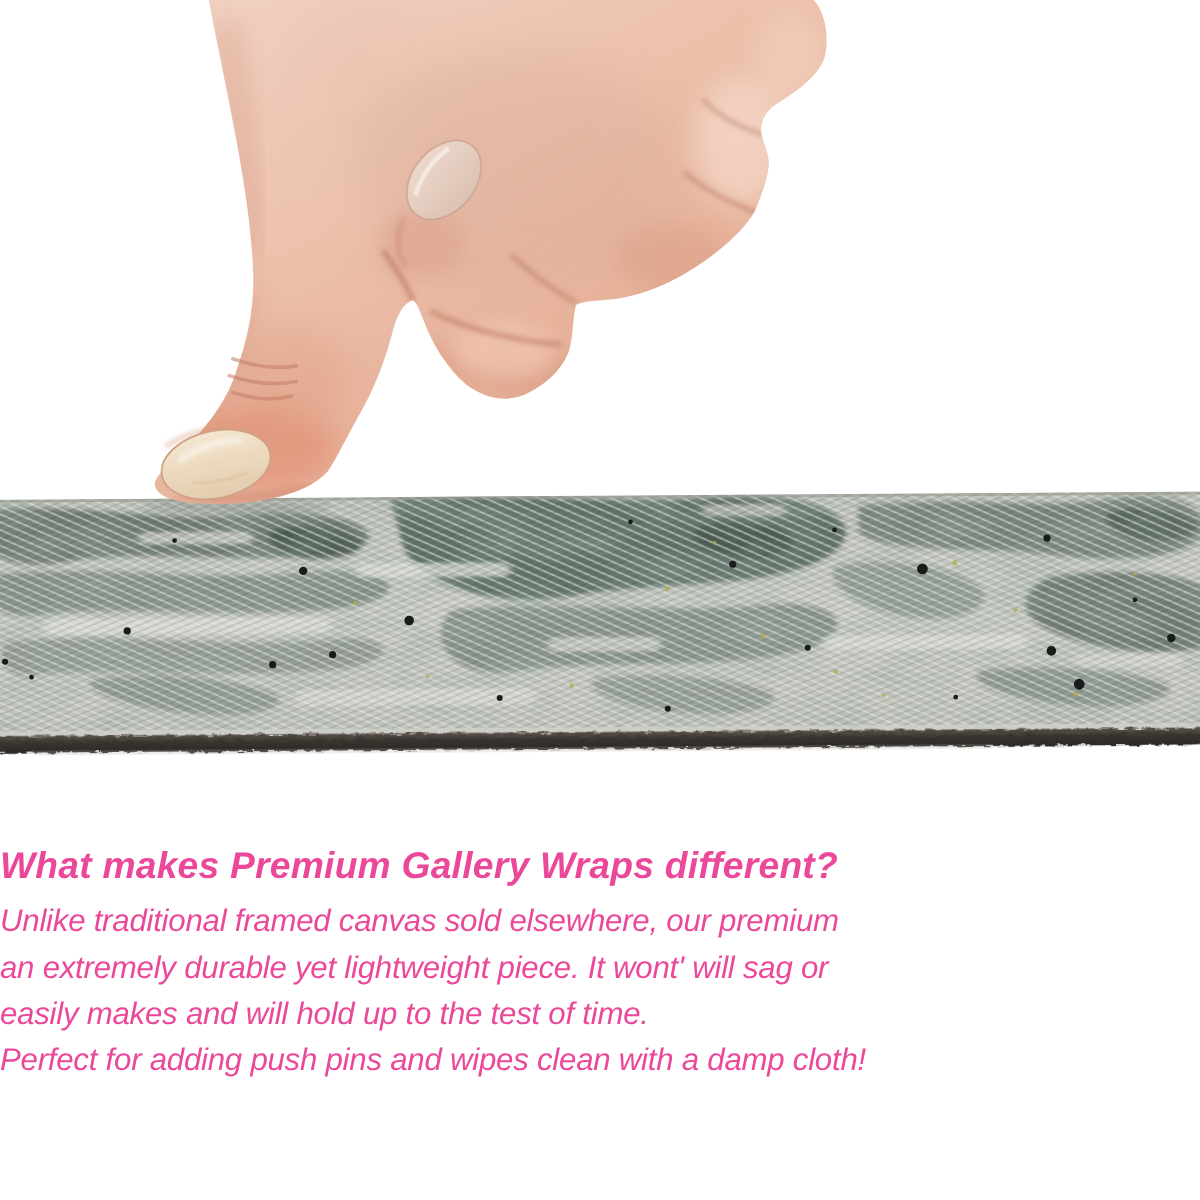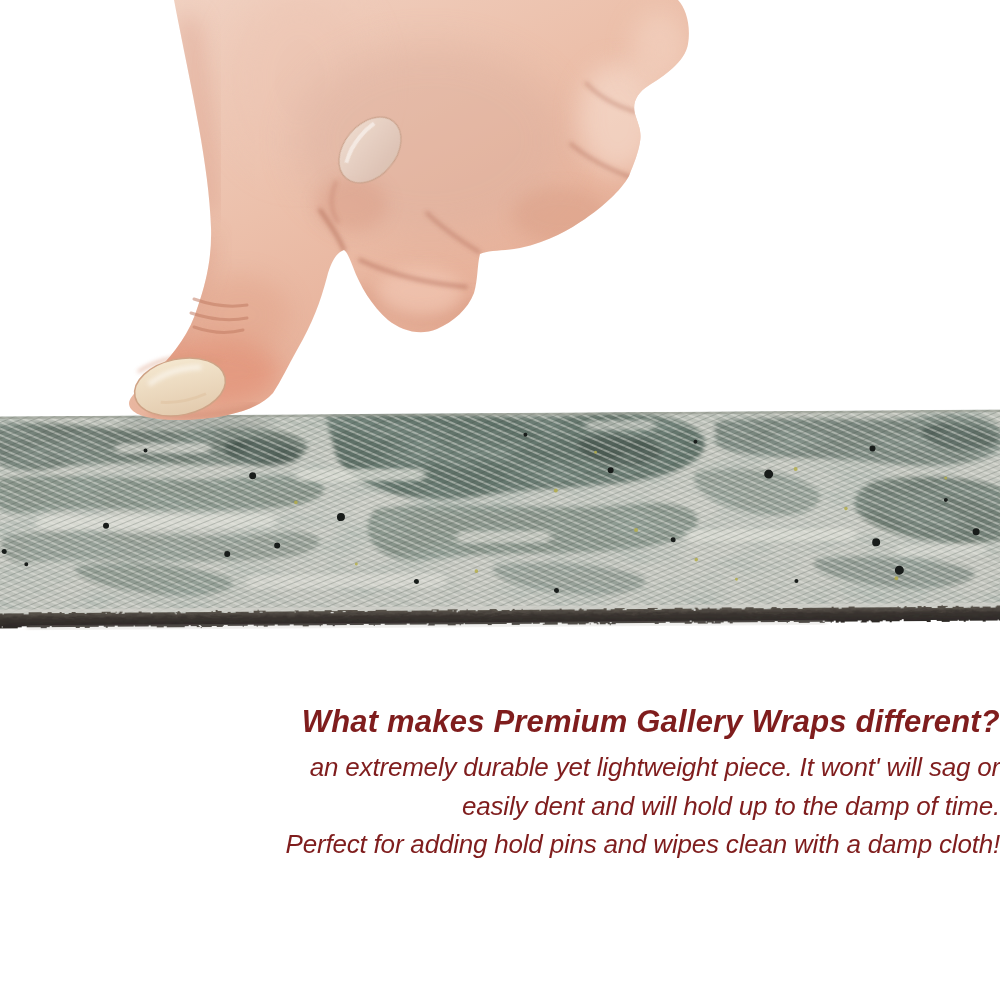--- a/index.html
+++ b/index.html
@@ -8,22 +8,22 @@
     font-family:"Liberation Sans", sans-serif;
   }
   .stage{position:absolute;inset:0;}
   .hand-svg{position:absolute;left:0;top:0;width:1000px;height:440px;z-index:3;}
   .strip-wrap{
     position:absolute;left:-4px;top:413px;width:1008px;height:215px;z-index:2;
     transform:rotate(-0.4deg);transform-origin:50% 50%;
   }
   .strip-wrap svg{display:block;width:1008px;height:215px;}
   .text-block{
-    position:absolute;left:0;top:702px;width:1000px;text-align:right;z-index:1;
-    color:#7f1d1d;
+    position:absolute;left:0;top:702px;width:1000px;text-align:left;z-index:1;
+    color:#ec4899;
   }
   .text-block h1{
     margin:0 0 6px 0;font-size:31px;line-height:40px;font-weight:700;font-style:italic;
     letter-spacing:0.2px;
   }
   .text-block p{
     margin:0;font-size:26px;line-height:38.5px;font-weight:400;font-style:italic;
     letter-spacing:-0.2px;
   }
 </style>
@@ -233,18 +233,19 @@
           <ellipse cx="180" cy="387" rx="46" ry="28" fill="url(#nailGrad)" stroke="#cfa386" stroke-width="1.5"></ellipse>
           <path d="M150,378 q25,-12 55,-6" stroke="#ffffff" stroke-width="5" fill="none" opacity="0.55" filter="url(#b2)"></path>
           <path d="M158,398 q22,6 46,1" stroke="#e0c3a2" stroke-width="3" fill="none" opacity="0.6"></path>
         </g>
       </g>
     </g>
   </svg>
 
   <div class="text-block">
     <h1>What makes Premium Gallery Wraps different?</h1>
+    <p>Unlike traditional framed canvas sold elsewhere, our premium</p>
     <p>an extremely durable yet lightweight piece. It wont' will sag or</p>
-    <p>easily dent and will hold up to the damp of time.</p>
-    <p>Perfect for adding hold pins and wipes clean with a damp cloth!</p>
+    <p>easily makes and will hold up to the test of time.</p>
+    <p>Perfect for adding push pins and wipes clean with a damp cloth!</p>
   </div>
 
 </div>
 
 </body></html>

